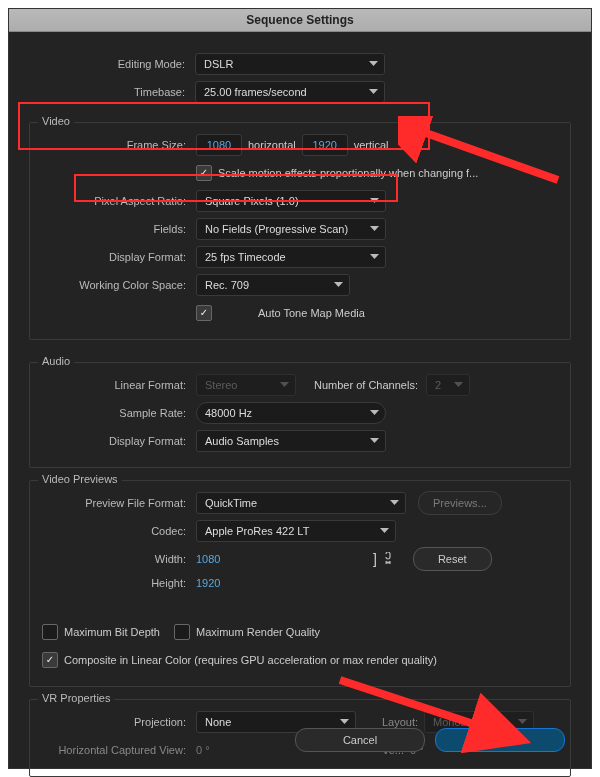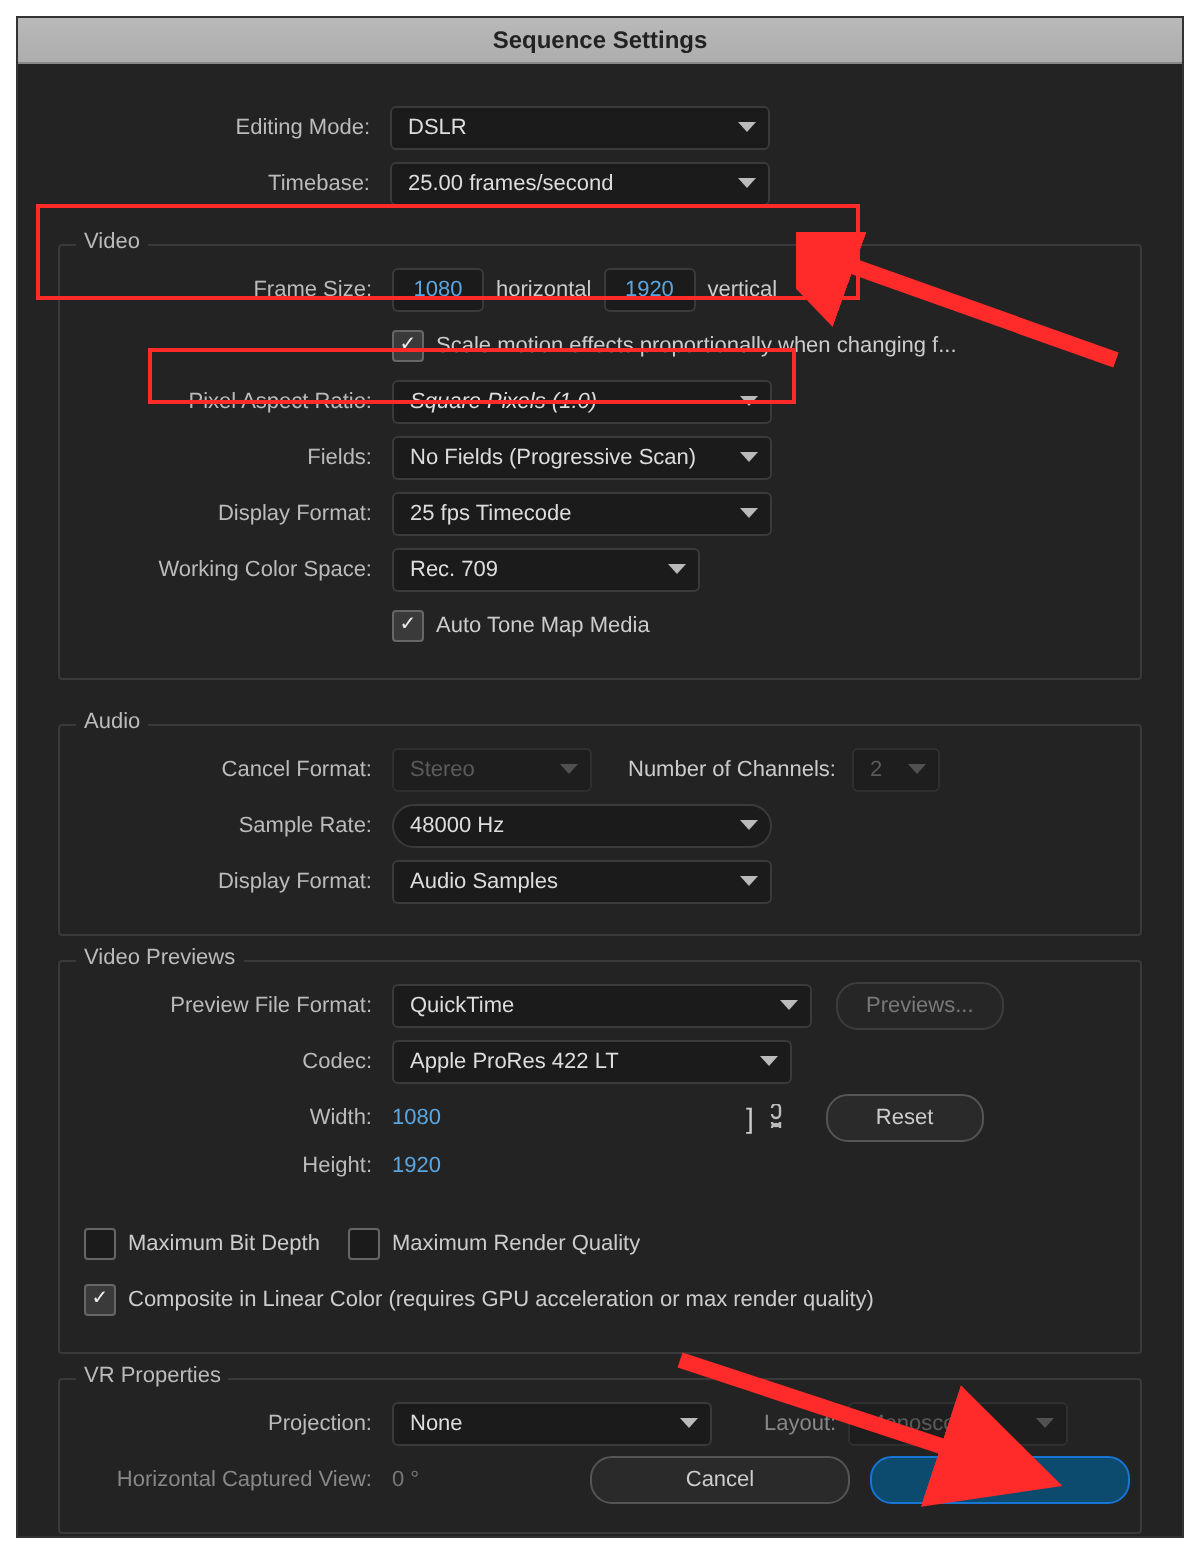--- a/index.html
+++ b/index.html
@@ -78,21 +78,21 @@
         <span class="plain">9:49</span>
       </div>
 
       <div class="row" style="padding-left:154px;">
         <span class="check on"></span>
         <span>Scale motion effects proportionally when changing f...</span>
       </div>
 
       <div class="row">
         <div class="lab" style="width:144px;">Pixel Aspect Ratio:</div>
-        <div class="sel" style="width:190px;font-style:italic;">
+        <div class="sel" style="width:190px;">
           <span>Square Pixels (1.0)</span>
           <span class="chev">
                 <svg width="9" height="6">
                   <path d="M0 0 L9 0 L4.5 5 Z" fill="#bbb"></path>
                 </svg>
               </span>
         </div>
       </div>
 
       <div class="row">
@@ -124,31 +124,31 @@
         <div class="sel" style="width:154px;">
           <span>Rec. 709</span>
           <span class="chev">
                 <svg width="9" height="6">
                   <path d="M0 0 L9 0 L4.5 5 Z" fill="#bbb"></path>
                 </svg>
               </span>
         </div>
       </div>
 
-      <div class="row" style="padding-left:154px;">
+      <div class="row" style="padding-left:154px;gap:40px;">
         <span class="check on"></span>
         <span>Auto Tone Map Media</span>
       </div>
     </div>
 
     <div class="grp" style="margin-top:22px;">
       <span class="grp-title">Audio</span>
 
       <div class="row">
-        <div class="lab" style="width:144px;">Cancel Format:</div>
+        <div class="lab" style="width:144px;">Linear Format:</div>
         <div class="sel dis" style="width:100px;">
           <span>Stereo</span>
           <span class="chev">
                 <svg width="9" height="6">
                   <path d="M0 0 L9 0 L4.5 5 Z" fill="#777"></path>
                 </svg>
               </span>
         </div>
         <div style="width:18px;"></div>
         <span>Number of Channels:</span>
@@ -233,21 +233,21 @@
         <div class="btn" style="padding:0 24px;">
               <span>Reset</span>
             </div>
       </div>
 
       <div class="row" style="margin-top:-4px;">
         <div class="lab" style="width:144px;">Height:</div>
         <span class="num-link" style="width:52px;">1920</span>
       </div>
 
-      <div class="row" style="padding-left:0;margin-top:11px;">
+      <div class="row" style="padding-left:0;margin-top:21px;">
         <span class="check"></span>
         <span>Maximum Bit Depth</span>
         <div style="width:14px;"></div>
         <span class="check"></span>
         <span>Maximum Render Quality</span>
       </div>
 
       <div class="row" style="padding-left:0;">
         <span class="check on"></span>
         <span>Composite in Linear Color (requires GPU acceleration or max render quality)</span>

